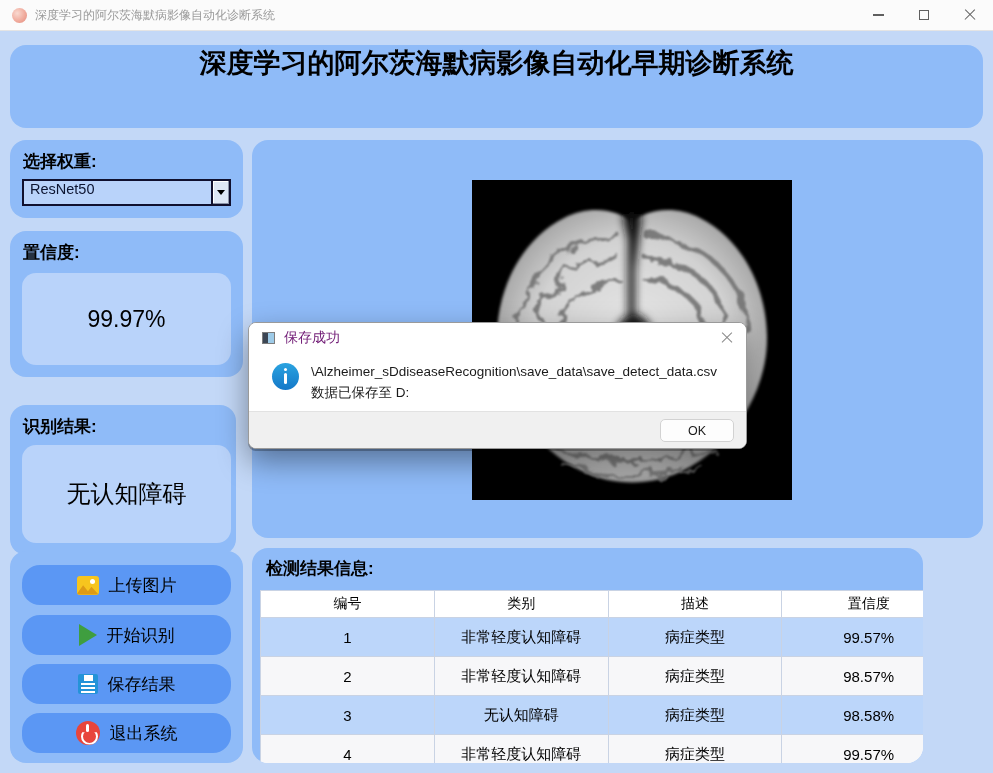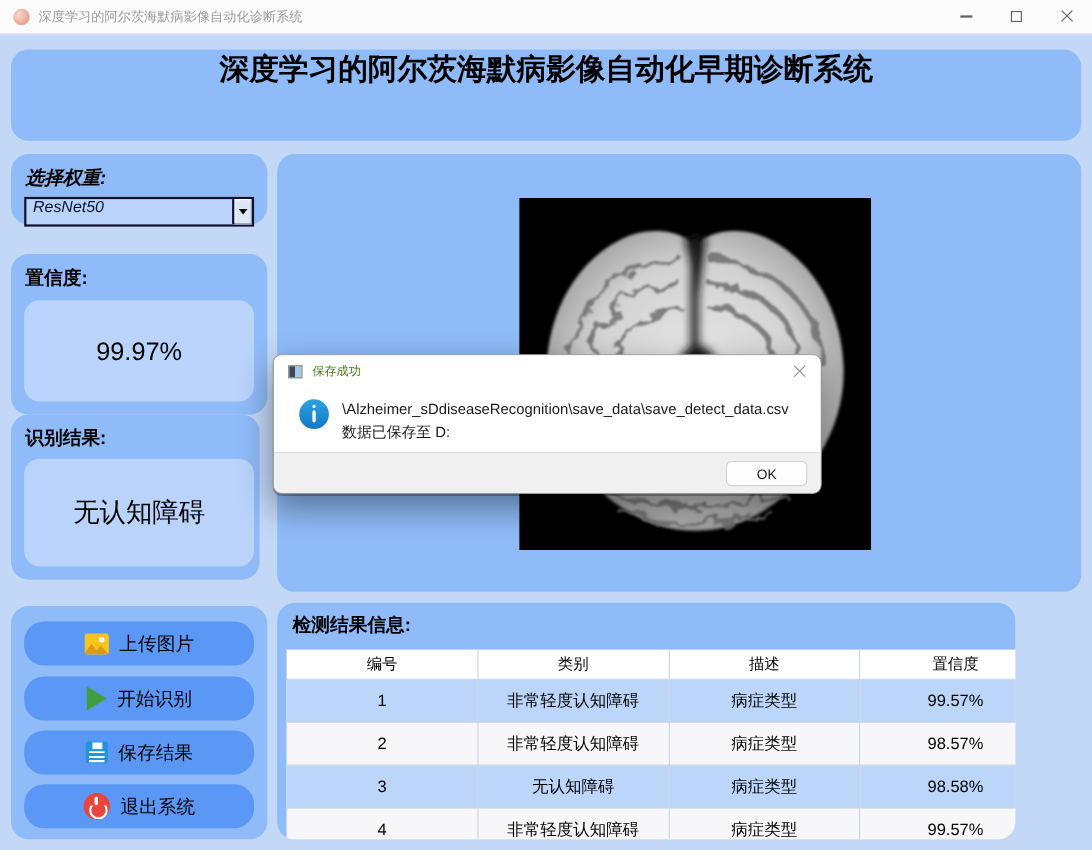--- a/index.html
+++ b/index.html
@@ -17,23 +17,23 @@
   .x-glyph{position:relative;width:12px;height:12px;}
   .x-glyph::before,.x-glyph::after{content:"";position:absolute;left:-1px;top:5px;width:14px;height:1.4px;background:#5f5f5f;}
   .x-glyph::before{transform:rotate(45deg);}
   .x-glyph::after{transform:rotate(-45deg);}
 
   
   .panel{position:absolute;background:#8fbbf8;border-radius:16px;}
   .header-panel{left:10px;top:45px;width:973px;height:83px;display:flex;align-items:flex-start;justify-content:center;}
   .page-title{font-size:27px;font-weight:bold;color:#000;}
 
-  .p-weight{left:10px;top:140px;width:233px;height:64px;font-style:italic;}
+  .p-weight{left:10px;top:140px;width:233px;height:78px;}
   .p-conf{left:10px;top:231px;width:233px;height:146px;}
-  .p-result{left:10px;top:377px;width:226px;height:150px;}
+  .p-result{left:10px;top:405px;width:226px;height:150px;}
   .p-buttons{left:10px;top:551px;width:233px;height:212px;}
 
   .side-label{position:absolute;left:13px;top:10px;font-size:17px;font-weight:bold;color:#000;}
 
   .combo{position:absolute;left:12px;top:39px;width:209px;height:27px;background:#b9d3fa;border:2px solid #10102e;display:flex;align-items:flex-start;}
   .combo-value{padding-left:6px;font-size:14.5px;color:#0c1430;}
   .combo-btn{margin-left:auto;width:18px;height:100%;background:#dde7f6;border-left:2px solid #10102e;display:flex;align-items:center;justify-content:center;box-shadow:inset -1px -1px 0 #8a93a8,inset 1px 1px 0 #ffffff;}
   .tri-down{width:0;height:0;border-left:4px solid transparent;border-right:4px solid transparent;border-top:5px solid #000;}
 
   .value-box{position:absolute;left:12px;background:#b9d3fa;border-radius:14px;display:flex;align-items:center;justify-content:center;color:#000;}
@@ -81,21 +81,21 @@
   .tri-down-s{width:0;height:0;border-left:4px solid transparent;border-right:4px solid transparent;border-top:5px solid #000;}
   .sb-track{position:absolute;left:0;top:17px;width:17px;height:128px;
     background-image:linear-gradient(45deg,#dfe8f6 25%,transparent 25%,transparent 75%,#dfe8f6 75%),linear-gradient(45deg,#dfe8f6 25%,#ffffff 25%,#ffffff 75%,#dfe8f6 75%);
     background-size:4px 4px;background-position:0 0,2px 2px;border-left:1px solid #aab7cf;}
   .sb-thumb{position:absolute;left:0;top:17px;width:17px;height:32px;background:#c2d7f8;border:1px solid #8fa0bf;box-shadow:inset 1px 1px 0 #ffffff;}
 
   
   .dialog{position:absolute;left:248px;top:322px;width:499px;height:127px;background:#fff;border:1px solid #9a9a9a;border-radius:8px;box-shadow:0 12px 30px rgba(0,0,0,.4),0 2px 0 rgba(0,0,0,.25);z-index:50;overflow:hidden;}
   .dlg-titlebar{position:absolute;left:0;top:0;width:100%;height:29px;background:#fff;display:flex;align-items:center;}
   .dlg-icon{width:13px;height:12px;margin:0 9px 0 13px;border:1px solid #7d7d7d;background:linear-gradient(90deg,#3c4654 0 45%,#9ecbe8 45%);}
-  .dlg-title{font-size:11px;color:#4d7c0f;}
+  .dlg-title{font-size:14px;color:#701a75;}
   .dlg-close{margin-left:auto;width:38px;height:100%;display:flex;align-items:center;justify-content:center;}
   .dlg-close .x-glyph::before,.dlg-close .x-glyph::after{background:#8a8a8a;height:1.2px;}
   .dlg-body{position:absolute;left:0;top:29px;width:100%;height:61px;background:#fff;}
   .info-icon{position:absolute;left:23px;top:11px;width:27px;height:27px;border-radius:50%;background:linear-gradient(#2ba3e0,#1478c8);}
   .info-icon::before{content:"";position:absolute;left:12px;top:5px;width:3px;height:3px;border-radius:50%;background:#fff;}
   .info-icon::after{content:"";position:absolute;left:12px;top:10px;width:3px;height:11px;border-radius:2px;background:#fff;}
   .dlg-msg{position:absolute;left:62px;top:9px;font-size:13.5px;line-height:21px;color:#1a1a1a;white-space:nowrap;}
   .dlg-footer{position:absolute;left:0;bottom:0;width:100%;height:37px;background:#f0f0f0;border-top:1px solid #e2e2e2;}
   .ok-btn{position:absolute;right:12px;top:7px;width:74px;height:23px;background:#fdfdfd;border:1px solid #d2d2d2;border-radius:5px;font-size:12.5px;color:#1a1a1a;display:flex;align-items:center;justify-content:center;cursor:pointer;}
 </style>

